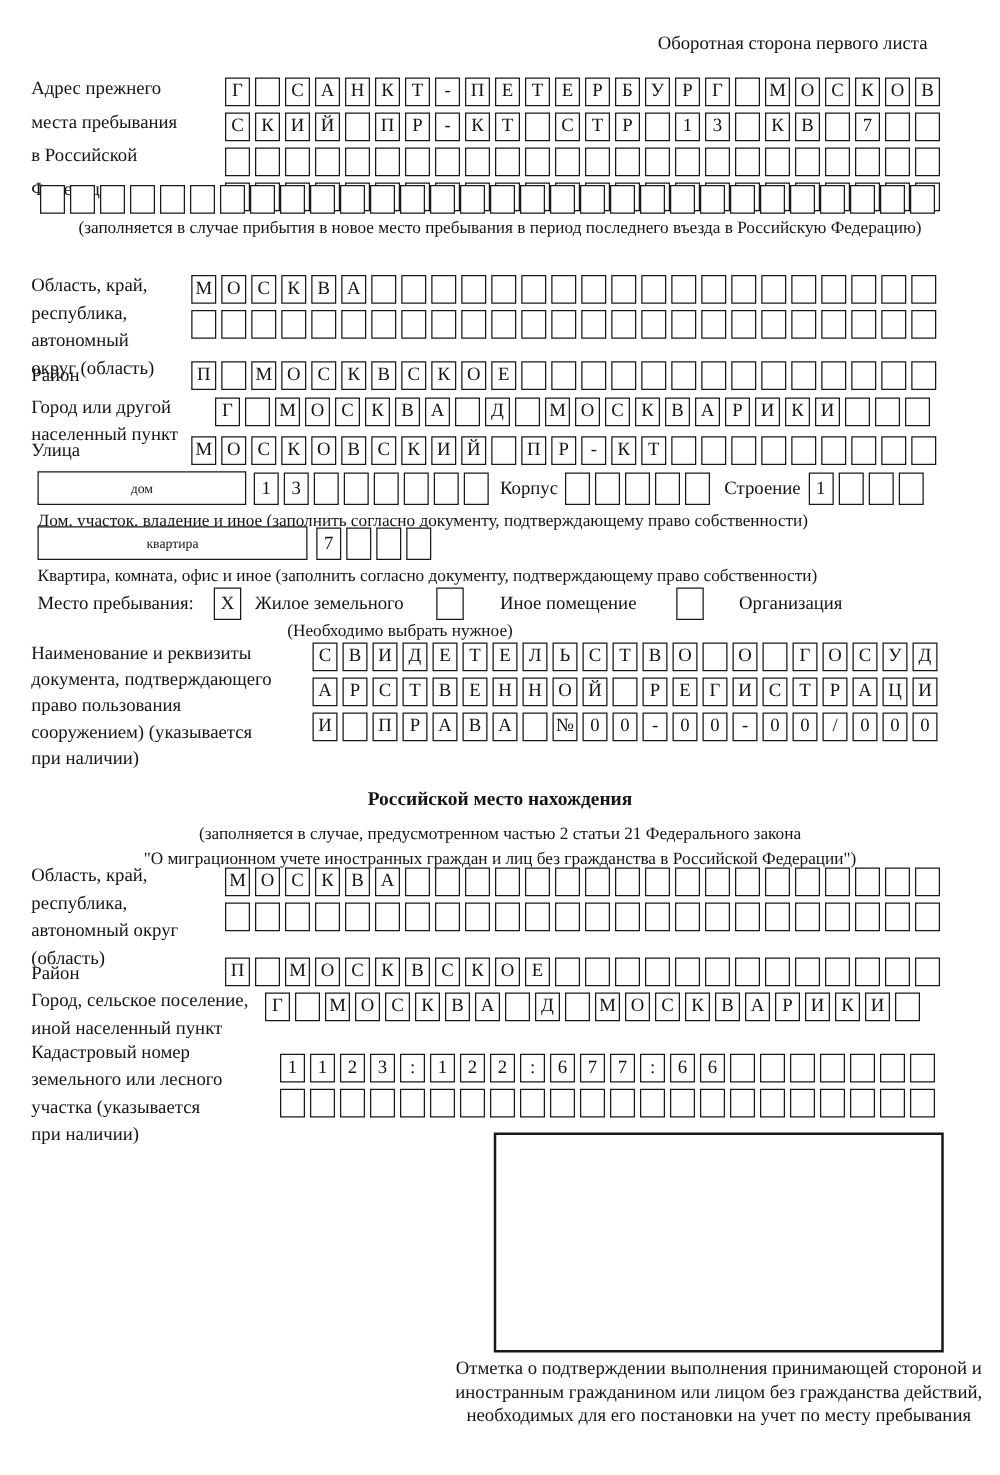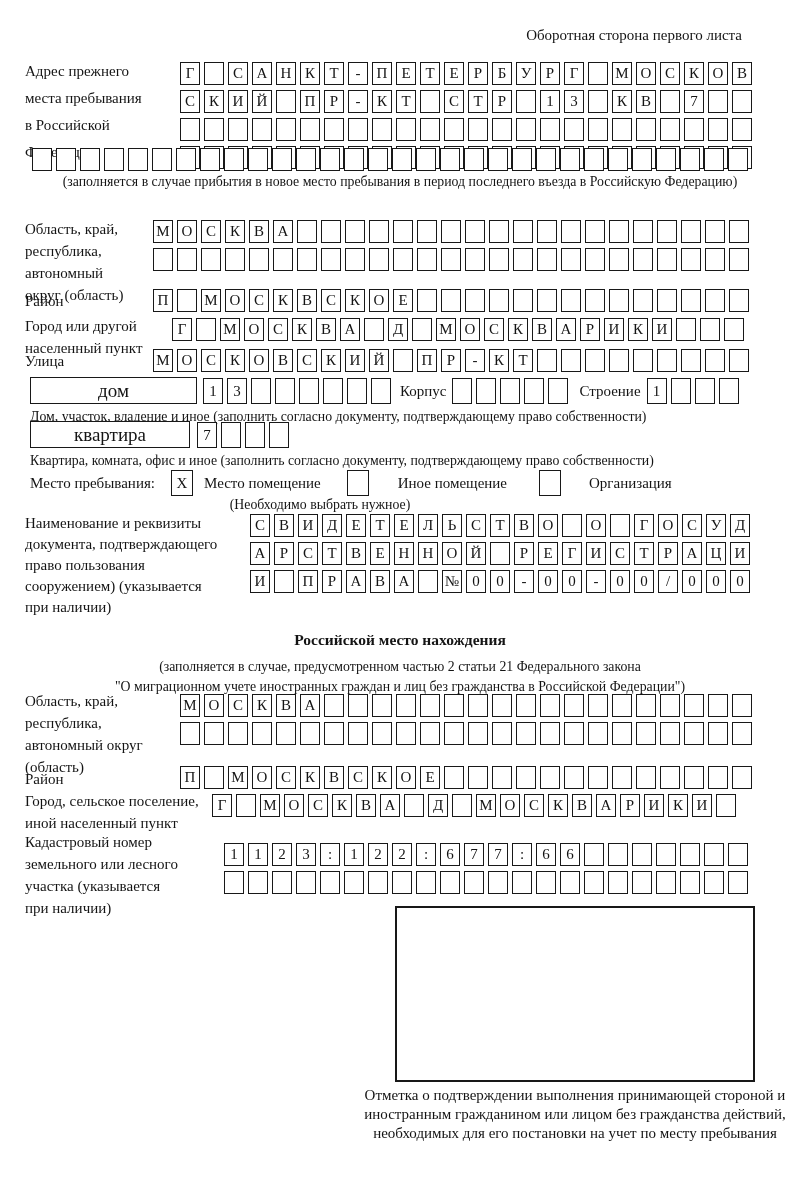--- a/index.html
+++ b/index.html
@@ -10,21 +10,21 @@
   .lbl { font-size:15px; line-height:22px; white-space:nowrap; }
   .lbl-lg { font-size:15px; line-height:27px; white-space:nowrap; }
   .boxes { display:flex; }
   .cbox {
     flex:none; width:20px; height:23px; border:1.6px solid #181818; margin-right:4px;
     font-size:15px; line-height:21px; text-align:center; background:#fff;
   }
   .boxes .cbox:last-child { margin-right:0; }
   .wbox {
     flex:none; height:27px; border:1.6px solid #181818; background:#fff;
-    display:flex; align-items:center; justify-content:center; font-size:19px;text-align:right;
+    display:flex; align-items:center; justify-content:center; font-size:11px;text-align:right;
   }
   .tall .cbox { height:26px; line-height:24px; }
   .center { width:800px; text-align:center; }
   .note { font-size:13.8px; }
   .title { font-size:15.5px; font-weight:bold; }
   .flexrow { display:flex; align-items:center; }
   .chk {
     flex:none; width:22px; height:26px; border:1.6px solid #181818;
     font-size:15px; line-height:24px; text-align:center; background:#fff;
   }
@@ -361,36 +361,36 @@
     <div class="boxes tall" style="margin-left:6px;">
         <span class="cbox">1</span>
         <span class="cbox"></span>
         <span class="cbox"></span>
         <span class="cbox"></span>
       </div>
   </div>
   <div class="abs note" style="left:30px; top:409px;">Дом, участок, владение и иное (заполнить согласно документу, подтверждающему право собственности)</div>
 
   <div class="abs flexrow" style="left:30px; top:421px;">
-    <div class="wbox" style="width:160px;">
+    <div class="wbox" style="width:216px;">
       <span>квартира</span>
     </div>
     <div class="boxes tall" style="margin-left:7px;">
         <span class="cbox">7</span>
         <span class="cbox"></span>
         <span class="cbox"></span>
         <span class="cbox"></span>
       </div>
   </div>
   <div class="abs note" style="left:30px; top:453px;">Квартира, комната, офис и иное (заполнить согласно документу, подтверждающему право собственности)</div>
 
   <div class="abs flexrow" style="left:30px; top:470px;">
     <span class="lbl">Место пребывания:</span>
     <span class="chk" style="margin-left:16px;">X</span>
-    <span class="lbl" style="margin-left:11px;">Место помещение</span>
+    <span class="lbl" style="margin-left:11px;">Жилое земельного</span>
     <span class="chk" style="margin-left:26px;"></span>
     <span class="lbl" style="margin-left:29px;">Иное помещение</span>
     <span class="chk" style="margin-left:32px;"></span>
     <span class="lbl" style="margin-left:28px;">Организация</span>
   </div>
   <div class="abs note" style="left:150px; top:497px; width:340px; text-align:center;">(Необходимо выбрать нужное)</div>
 
   <div class="abs" style="left:25px; top:513px;">
     <div class="lbl" style="line-height:21px;">Наименование и реквизиты</div>
     <div class="lbl" style="line-height:21px;">документа, подтверждающего</div>

